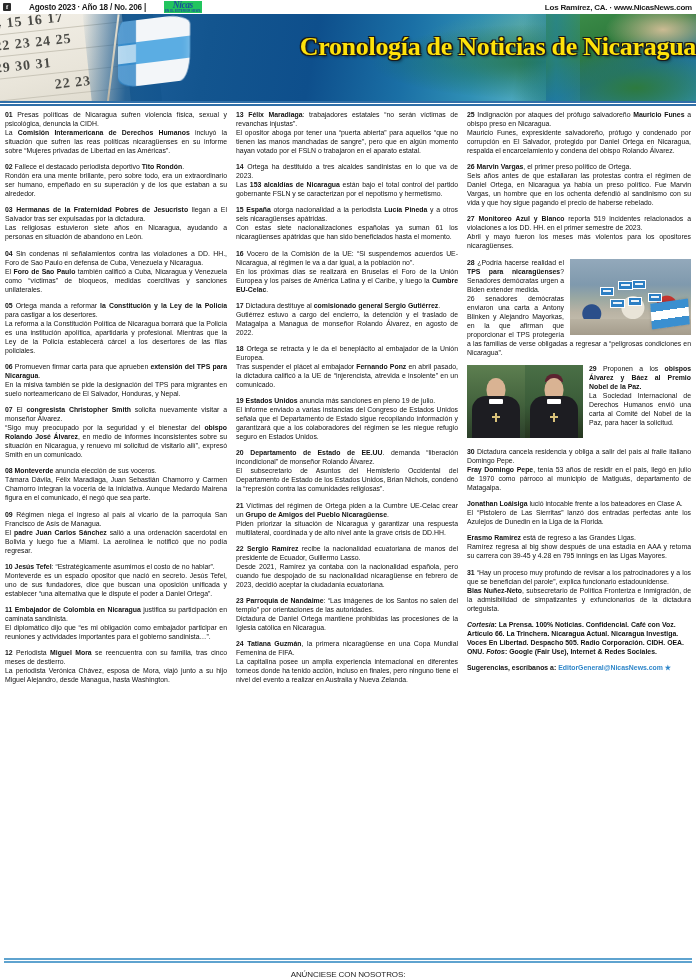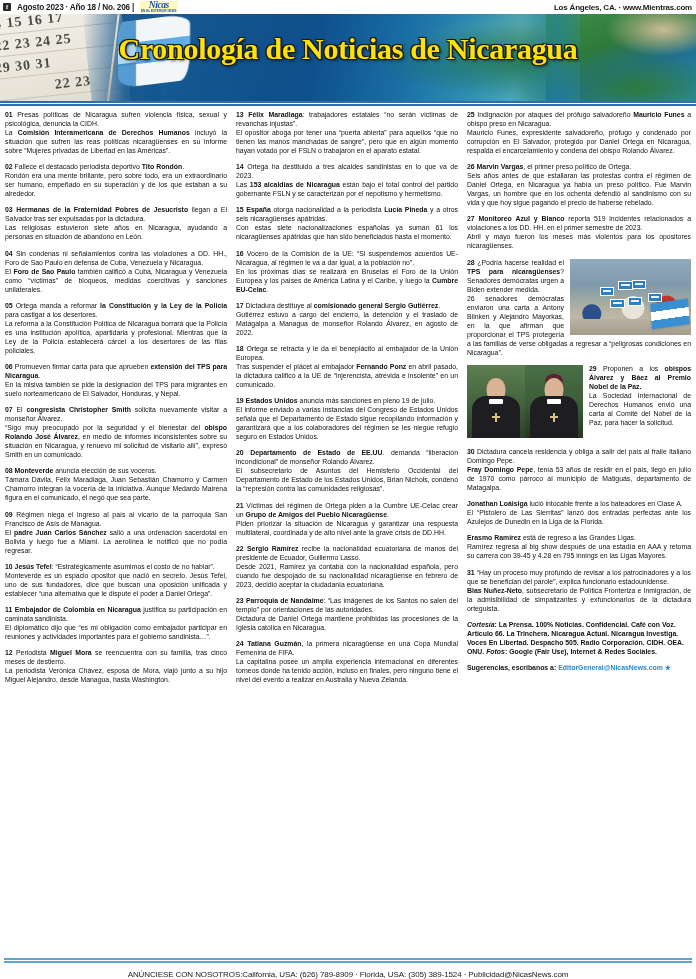--- a/index.html
+++ b/index.html
@@ -13,30 +13,30 @@
   }
 
   
   .topbar{
     height:14px;
     display:flex; align-items:center; justify-content:space-between;
     padding:0 4px 0 3px;
     font-size:8.2px; font-weight:bold; color:#1b1b1b;
     letter-spacing:-0.2px;
   }
-  .topbar-left{ display:flex; align-items:center; gap:6px; }
+  .topbar-left{ display:flex; align-items:center; gap:18px; }
   .fb-badge{
     display:inline-flex; align-items:center; justify-content:center;
     width:8px; height:8px; background:#2a2a2a; color:#fff;
     font-size:6.5px; font-weight:bold; border-radius:1px;
     font-family:"Liberation Serif", serif; line-height:1;
   }
   .nicas-logo{
     display:inline-block;
-    background:#fef9c3;
+    background:#22c55e;
     padding:0 1px;
     line-height:1;
     text-align:center;
   }
   .nicas-logo .nl-main{
     display:block;
     font-family:"Liberation Serif", serif;
     font-weight:bold; font-style:italic;
     font-size:9.5px; color:#1a4f9c;
     letter-spacing:-0.4px;
@@ -118,24 +118,24 @@
       radial-gradient(ellipse 70% 55% at 78% 18%, #cbbb93 0%, rgba(203,187,147,0) 55%),
       radial-gradient(ellipse 85% 60% at 60% 85%, #2d7a3e 0%, rgba(45,122,62,0) 70%),
       linear-gradient(160deg,#3e8f4b 0%, #2e7a3c 38%, #1f6f8f 62%, #2e8fb0 100%);
   }
   .headland::after{
     content:""; position:absolute; left:-26px; top:-6px; width:60px; height:100px;
     background:linear-gradient(90deg, rgba(20,90,140,0) 0%, rgba(32,130,170,.6) 60%, rgba(50,150,180,.25) 100%);
   }
   .banner-title{
     position:absolute; left:0; right:0; top:20px;
-    text-align:center;
+    text-align:right;
     font-family:"Liberation Serif", serif;
     font-weight:bold;
-    font-size:30px;
+    font-size:26px;
     line-height:1;
     color:#ffe20a;
     letter-spacing:-0.3px;
     text-shadow:
       -1.2px -1.2px 0 #1b1b1b, 1.2px -1.2px 0 #1b1b1b,
       -1.2px  1.2px 0 #1b1b1b, 1.2px  1.2px 0 #1b1b1b,
       0 0 2px #000, 2px 2px 3px rgba(0,0,0,.55);
   }
   .banner-sub{
     position:absolute; left:0; right:0; top:60px;
@@ -272,21 +272,21 @@
 
 <div class="topbar">
   <div class="topbar-left">
     <span class="fb-badge">f</span>
     <span>Agosto 2023 · Año 18 / No. 206 |</span>
     <span class="nicas-logo">
       <span class="nl-main">Nicas</span>
       <span class="nl-sub">EN EL EXTERIOR NEWS</span>
     </span>
   </div>
-  <div class="topbar-right">Los Ángeles, CA. · www.Mientras.com</div>
+  <div class="topbar-right">Los Ramírez, CA. · www.NicasNews.com</div>
 </div>
 
 <div class="banner">
   <div class="banner-bg"></div>
   <div class="cal">
     <div class="cal-row" style="top:22px"></div>
     <div class="cal-row" style="top:44px"></div>
     <div class="cal-row" style="top:66px"></div>
     <div class="cal-row" style="top:88px"></div>
     <div class="cal-num" style="left:4px;  top:4px;">4 15 16 17</div>
@@ -471,14 +471,13 @@
       <div class="courtesy">
         <p><span class="lbl">Cortesía</span><span>: La Prensa. 100% Noticias. Confidencial. Café con Voz. Artículo 66. La Trinchera. Nicaragua Actual. Nicaragua Investiga. Voces En Libertad. Despacho 505. Radio Corporación. CIDH. OEA. ONU. </span><span class="lbl">Fotos</span><span>: Google (Fair Use), Internet &amp; Redes Sociales.</span></p>
         <p><span class="num">Sugerencias</span><span>, escríbanos a: </span><span class="email">EditorGeneral@NicasNews.com</span><span> </span><span class="star">★</span></p>
       </div>
     </div>
 </div>
 
 <div class="footer-rule"></div>
 <div class="footer">
   <span class="ft-lead">ANÚNCIESE CON NOSOTROS:</span>
-  <span> California, USA: (626) 789-8909 · Florida, USA: (305) 389-1524 · Publicidad@NicasNews.com</span>
 </div>
 
 </body></html>

